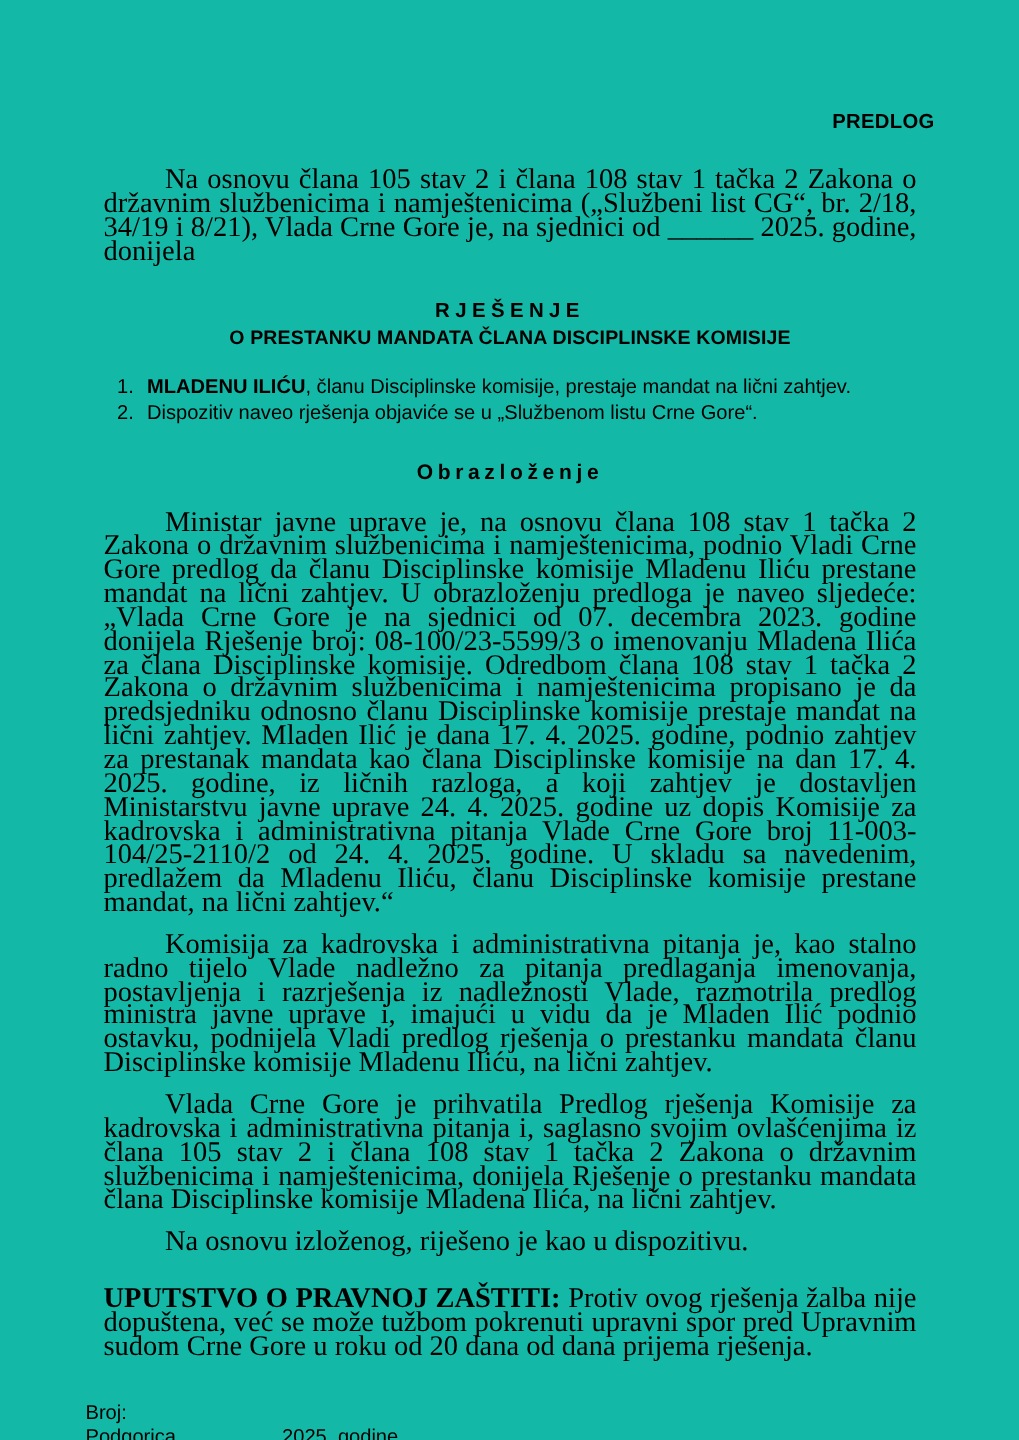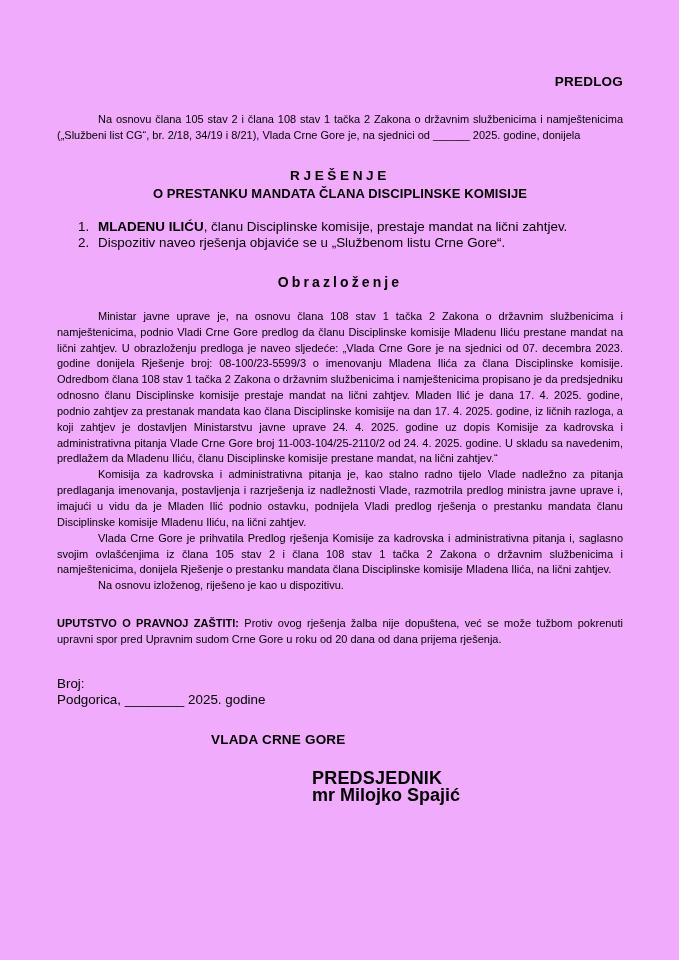--- a/index.html
+++ b/index.html
@@ -14,21 +14,21 @@
     font-family: "Liberation Sans", sans-serif;
     color: #000000;
     overflow: hidden;
   }
   .page {
     position: relative;
     width: 679px;
     height: 960px;
     box-sizing: border-box;
     padding: 0;
-    background: #f0abfc;
+    background: #14b8a6;
   }
   .content {
     position: absolute;
     left: 57px;
     top: 0;
     width: 566px;
   }
 
   
   .predlog-row {
@@ -36,26 +36,27 @@
     text-align: right;
   }
   .predlog {
     font-size: 13.5px;
     font-weight: bold;
     letter-spacing: 0.2px;
   }
 
   
   .para {
-    font-size: 11px;
+    font-size: 19px;
     line-height: 15.85px;
     text-align: justify;
     text-justify: inter-word;
-    margin: 0;
+    margin: 12px;
     hyphens: none;
+    font-family: Liberation Serif, serif;
   }
   .para.indent {
     text-indent: 41px;
   }
   .intro {
     margin-top: 22px;
   }
 
   
   .title-block {

